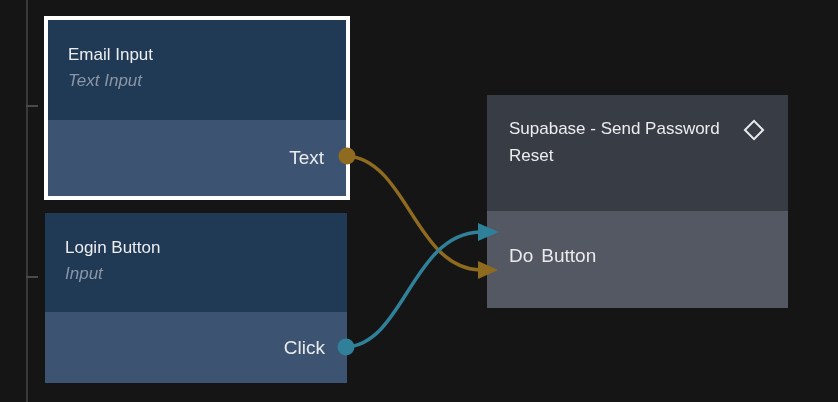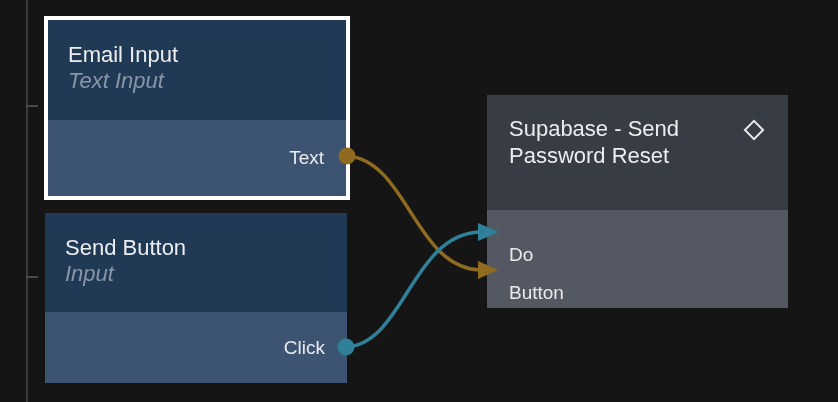--- a/index.html
+++ b/index.html
@@ -44,21 +44,21 @@
   .tick-2 { top: 276px; }
 
   
   .node {
     position: absolute;
     display: flex;
     flex-direction: column;
   }
   .node-header {
     padding: 22px 16px 0 20px;
-    font-size: 22px;
+    font-size: 17px;
     line-height: 26px;
   }
   .node-title { color: var(--title-text); }
   .node-subtitle { color: var(--subtitle-text); font-style: italic; }
   .node-body { position: relative; flex: 1; }
   .port-label {
     position: absolute;
     right: 22px; top: 50%;
     transform: translateY(-50%);
     font-size: 19px;
@@ -96,21 +96,21 @@
     align-items: flex-start;
   }
   .node-supabase .node-title {
     width: 214px;
     line-height: 27px;
   }
   .node-supabase .node-body {
     background: var(--gray-body);
     padding: 30px 0 0 22px;
     display: flex;
-    flex-direction: column;
+    flex-direction: row;
     gap: 8px;
   }
   .input-row {
     height: 30px;
     display: flex;
     align-items: center;
     font-size: 19px;
     color: var(--port-text);
   }
   .diamond-icon { flex: 0 0 auto; margin-top: 2px; }
@@ -137,21 +137,21 @@
       <div class="node-title">Email Input</div>
       <div class="node-subtitle">Text Input</div>
     </div>
     <div class="node-body">
       <span class="port-label">Text</span>
     </div>
   </div>
 
   <div class="node node-login">
     <div class="node-header">
-      <div class="node-title">Send Button</div>
+      <div class="node-title">Login Button</div>
       <div class="node-subtitle">Input</div>
     </div>
     <div class="node-body">
       <span class="port-label">Click</span>
     </div>
   </div>
 
   <div class="node node-supabase">
     <div class="node-header">
       <div class="node-title">Supabase - Send Password Reset</div>

